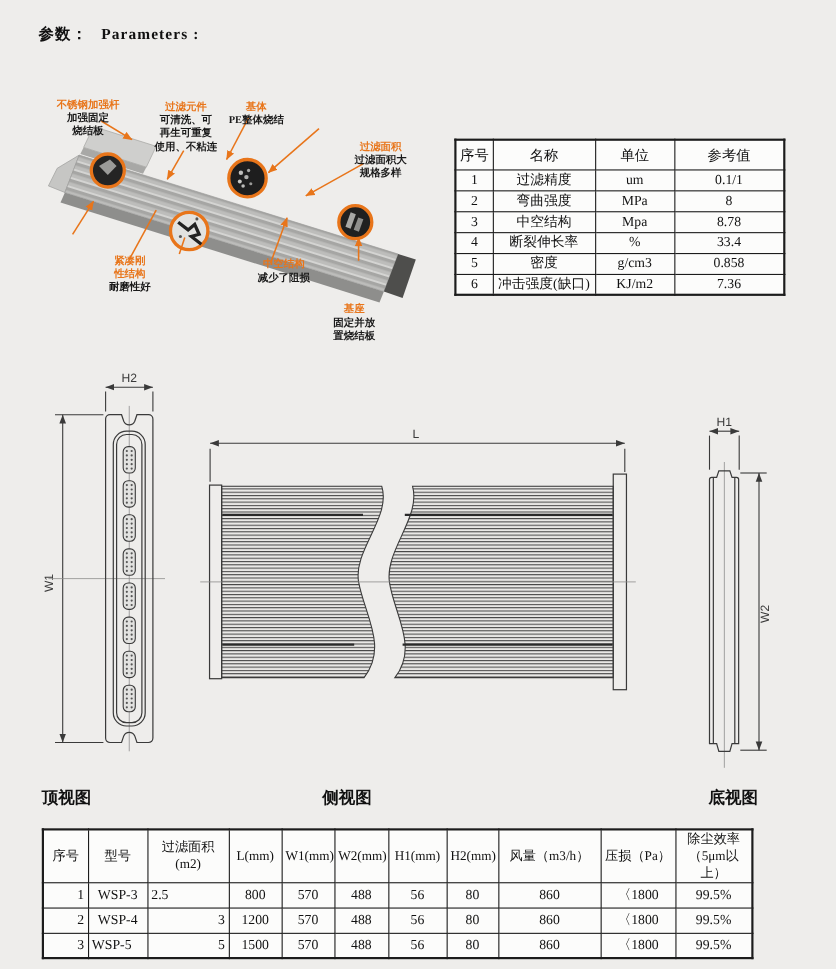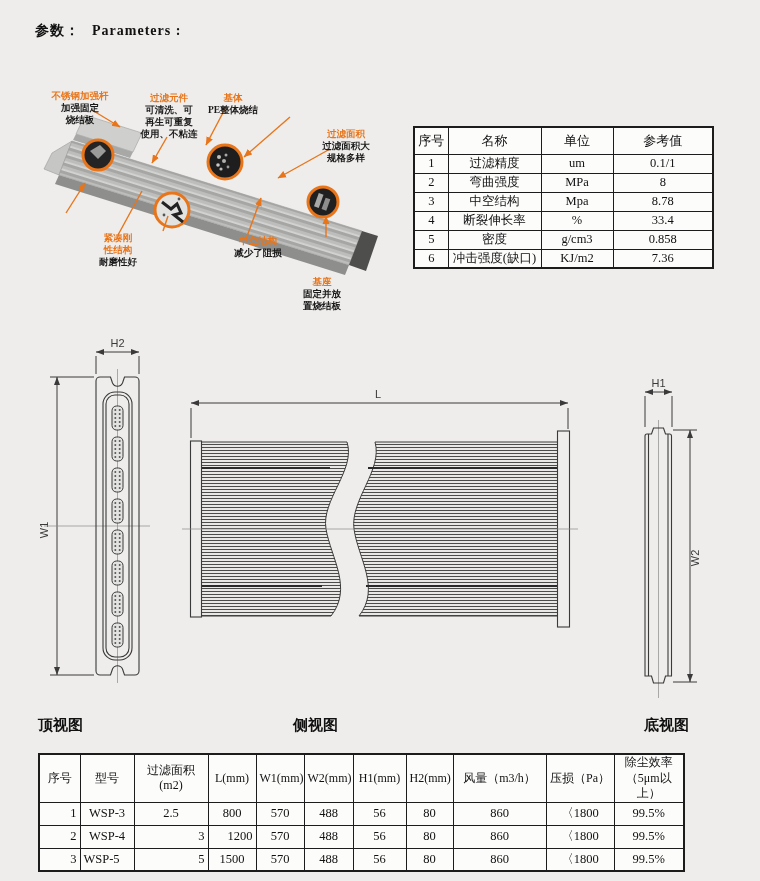--- a/index.html
+++ b/index.html
@@ -303,35 +303,35 @@
         <th>H2(mm)</th>
         <th>风量（m3/h）</th>
         <th>压损（Pa）</th>
         <th>除尘效率<br>（5μm以上）</th>
       </tr>
     </thead>
     <tbody>
       <tr>
         <td style="text-align: right;">1</td>
         <td style="text-align: center;">WSP-3</td>
-        <td style="text-align: center;">2.5</td>
+        <td style="text-align: left;">2.5</td>
         <td style="text-align: center;">800</td>
         <td style="text-align: center;">570</td>
         <td style="text-align: center;">488</td>
         <td style="text-align: center;">56</td>
         <td style="text-align: center;">80</td>
         <td style="text-align: center;">860</td>
         <td style="text-align: center;">〈1800</td>
         <td style="text-align: center;">99.5%</td>
       </tr>
       <tr>
         <td style="text-align: right;">2</td>
         <td style="text-align: center;">WSP-4</td>
         <td style="text-align: right;">3</td>
-        <td style="text-align: right;">1200</td>
+        <td style="text-align: center;">1200</td>
         <td style="text-align: center;">570</td>
         <td style="text-align: center;">488</td>
         <td style="text-align: center;">56</td>
         <td style="text-align: center;">80</td>
         <td style="text-align: center;">860</td>
         <td style="text-align: center;">〈1800</td>
         <td style="text-align: center;">99.5%</td>
       </tr>
       <tr>
         <td style="text-align: right;">3</td>

